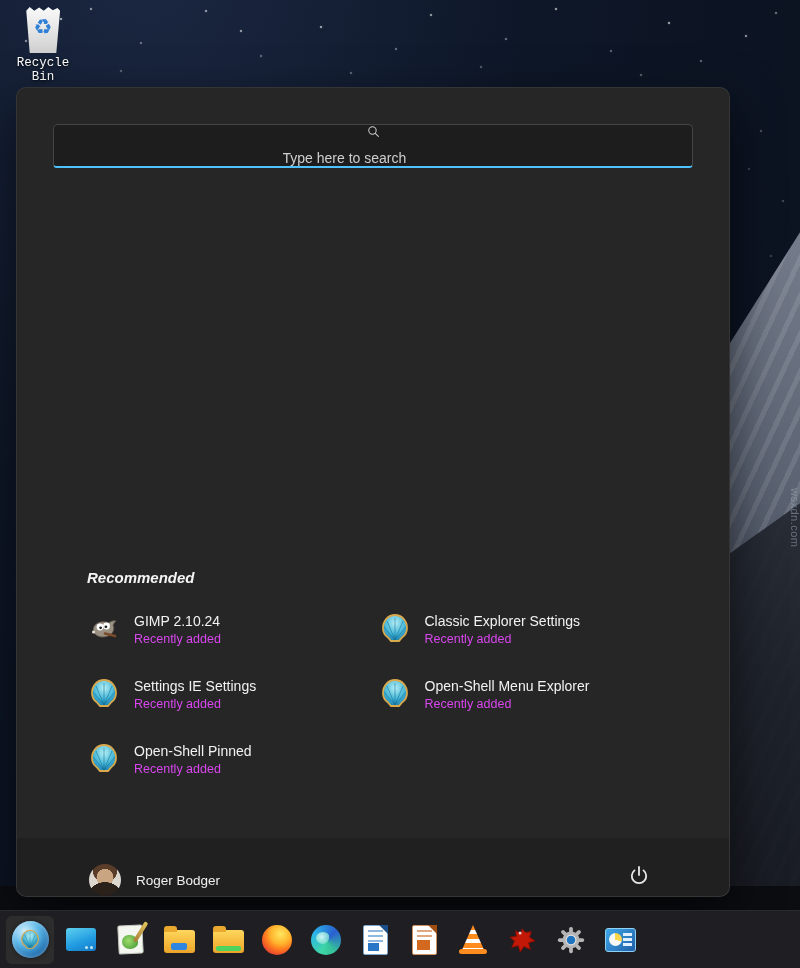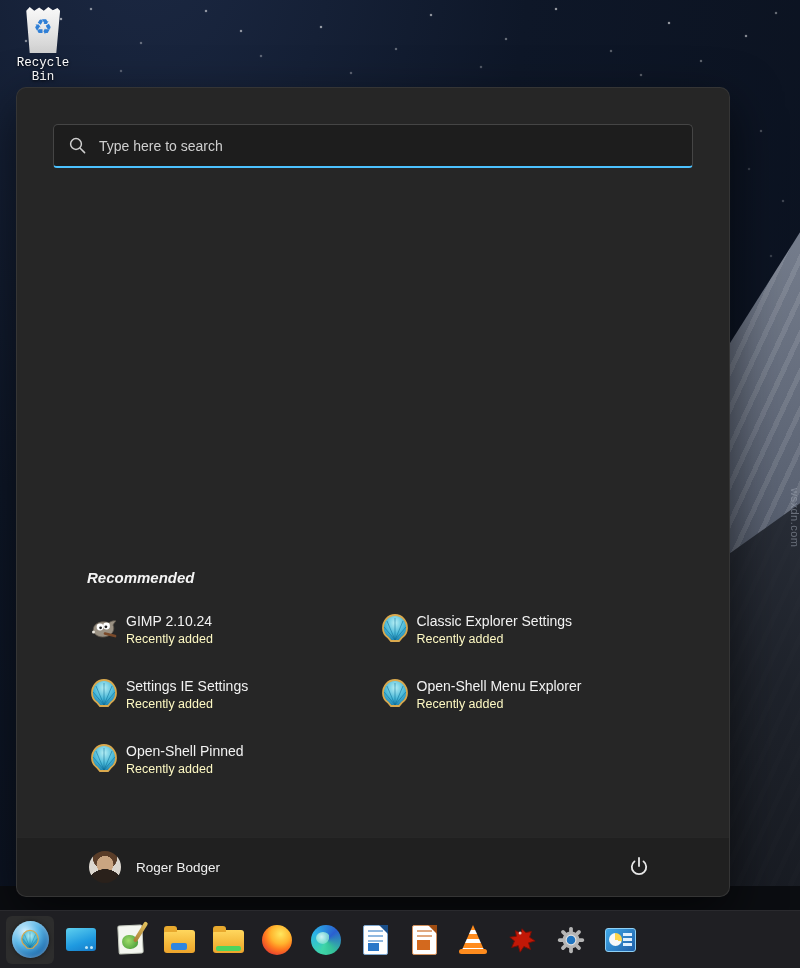--- a/index.html
+++ b/index.html
@@ -55,21 +55,21 @@
 
   
   .start-panel {
     position:absolute; left:16px; top:87px; width:714px; height:810px;
     background:#262626; border:1px solid rgba(255,255,255,.07); border-radius:10px;
     box-shadow:0 18px 50px rgba(0,0,0,.6);
   }
   .search-box {
     position:absolute; left:36px; right:36px; top:36px; height:44px;
     background:#1d1d1d; border:1px solid #454545; border-bottom:2px solid #4cc2ff;
-    border-radius:5px 5px 4px 4px; display:flex; align-items:center; padding:0 14px; gap:12px;
+    border-radius:5px 5px 4px 4px; display:flex; align-items:center; padding:0 14px; gap:12px;flex-direction:column;
   }
   .search-box input {
     flex:1; background:transparent; border:none; outline:none;
     font-family:"Liberation Sans", sans-serif; font-size:14px; color:#eee;
   }
   .search-box input::placeholder { color:#cfcfcf; opacity:1; }
 
   .pinned-row {
     position:absolute; left:70px; right:70px; top:113px; height:30px;
     display:flex; align-items:center; justify-content:space-between;
@@ -77,29 +77,29 @@
   .section-title { font-size:15px; font-weight:bold; color:#f4f4f4; }
   .all-apps-btn {
     display:flex; align-items:center; gap:10px; background:#373737; border-radius:4px;
     padding:6px 11px; font-size:12.5px; color:#f0f0f0; cursor:pointer;
   }
   .recommended-title { position:absolute; left:70px; top:481px;font-style:italic; }
   .rec-grid {
     position:absolute; left:71px; right:60px; top:521px;
     display:grid; grid-template-columns:1fr 1fr; row-gap:25px;
   }
-  .rec-item { display:flex; align-items:center; gap:6px; height:40px; cursor:pointer; border-radius:4px; }
+  .rec-item { display:flex; align-items:center; gap:14px; height:40px; cursor:pointer; border-radius:4px; }
   .rec-icon { width:32px; height:32px; flex:none; }
   .rec-title { font-size:14px; color:#f2f2f2; }
-  .rec-sub { font-size:12.5px; color:#fef9c3; margin-top:3px; }
+  .rec-sub { font-size:12.5px; color:#d946ef; margin-top:3px; }
 
   .user-bar {
     position:absolute; left:0; right:0; bottom:0; height:59px;
     background:#202020; border-radius:0 0 10px 10px; border-top:1px solid rgba(255,255,255,.03);
-    display:flex; align-items:center; justify-content:space-between; padding:0 70px 0 72px;
+    display:flex; align-items:flex-end; justify-content:space-between; padding:0 70px 0 72px;
   }
   .user-chip { display:flex; align-items:center; gap:15px; cursor:pointer; }
   .avatar {
     width:32px; height:32px; border-radius:50%; position:relative; overflow:hidden;
     background:radial-gradient(circle at 50% 115%, #2a211b 0 46%, transparent 47%),
                radial-gradient(circle at 50% 42%, #caa581 0 34%, transparent 35%),
                radial-gradient(circle at 50% 20%, #5a3d28 0 40%, transparent 41%),
                #dcd7cf;
   }
   .power-btn { width:40px; height:40px; display:flex; align-items:center; justify-content:center; cursor:pointer; border-radius:4px; }

